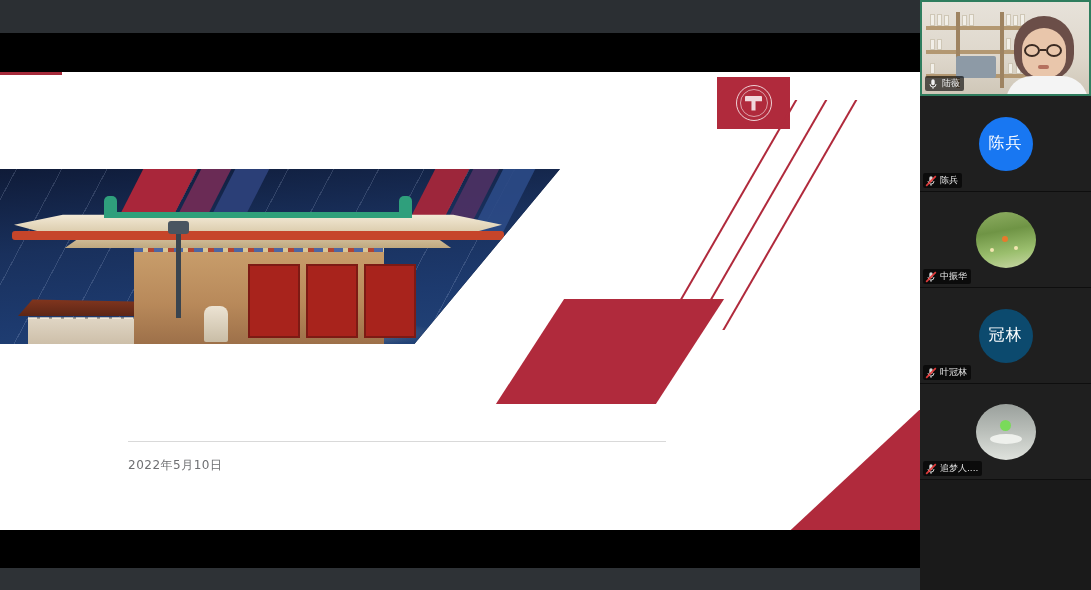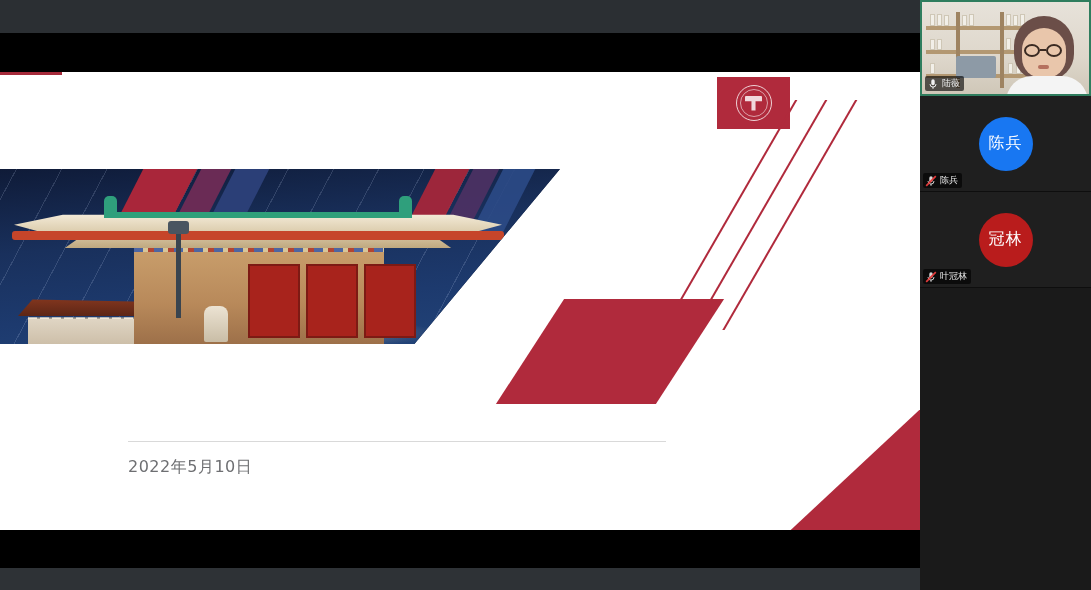--- a/index.html
+++ b/index.html
@@ -91,21 +91,21 @@
   .corner-br .red { position:absolute; right:-10px; bottom:-10px; width:150px; height:140px;
             background:#b02a3c; clip-path:polygon(100% 0, 100% 100%, 0 100%); }
   .corner-br .gray { position:absolute; right:38px; bottom:-26px; width:22px; height:150px;
             background:#e3e3e5; transform:rotate(40deg); transform-origin:bottom right; }
 
   
   .slide-title { position:absolute; left:104px; top:293px; font-size:51px; font-weight:700;
                  color:#c0172a; letter-spacing:2px; white-space:nowrap;
                  font-family:"DejaVu Sans","Liberation Sans",sans-serif; }
   .title-rule { position:absolute; left:128px; top:369px; width:538px; height:1px; background:#d9d9d9; }
-  .slide-date { position:absolute; left:128px; top:385px; font-size:16px; color:#6e6f72; letter-spacing:.5px;
+  .slide-date { position:absolute; left:128px; top:385px; font-size:12px; color:#6e6f72; letter-spacing:.5px;
                 font-family:"DejaVu Sans","Liberation Sans",sans-serif; }
 
   
   #rail { position:absolute; left:920px; top:0; width:171px; height:590px; background:#1a1a1a; }
   .tile { position:relative; width:171px; height:96px; background:#1f1f1f;
           border-bottom:1px solid #0e0e0e; overflow:hidden; }
   .tile.active { border:2px solid #2f7d5e; }
   .tile .av-wrap { position:absolute; inset:0; display:flex; align-items:center; justify-content:center; }
 
   
@@ -285,35 +285,74 @@
             <rect x="4.3" y="1.3" width="3.4" height="6" rx="1.7" fill="#d8d8d8"></rect>
             <path d="M3 6.1a3 3 0 0 0 6 0" fill="none" stroke="#d8d8d8" stroke-width="1"></path>
             <rect x="5.5" y="9" width="1" height="1.8" fill="#d8d8d8"></rect>
             <line x1="1.2" y1="10.8" x2="10.8" y2="1.2" stroke="#e33b3b" stroke-width="1.7"></line>
           </svg>
         </span>
         <span class="pname">陈兵</span>
       </div>
     </div>
 
-
     <div class="tile">
       <div class="av-wrap">
-        <div class="circle-av" style="background:#b91c1c;">
-          <span>冠林</span>
+        <div class="photo-av pa-grass">
+          <span class="dot d1"></span>
+            <span class="dot d2"></span>
+            <span class="dot d3"></span>
         </div>
       </div>
       <div class="name-strip">
         <span class="ico mic-off">
           <svg viewBox="0 0 12 12" width="12" height="12">
             <rect x="4.3" y="1.3" width="3.4" height="6" rx="1.7" fill="#d8d8d8"></rect>
             <path d="M3 6.1a3 3 0 0 0 6 0" fill="none" stroke="#d8d8d8" stroke-width="1"></path>
             <rect x="5.5" y="9" width="1" height="1.8" fill="#d8d8d8"></rect>
             <line x1="1.2" y1="10.8" x2="10.8" y2="1.2" stroke="#e33b3b" stroke-width="1.7"></line>
           </svg>
         </span>
+        <span class="pname">中振华</span>
+      </div>
+    </div>
+
+    <div class="tile">
+      <div class="av-wrap">
+        <div class="circle-av" style="background:#0c4a6e;">
+          <span>冠林</span>
+        </div>
+      </div>
+      <div class="name-strip">
+        <span class="ico mic-off">
+          <svg viewBox="0 0 12 12" width="12" height="12">
+            <rect x="4.3" y="1.3" width="3.4" height="6" rx="1.7" fill="#d8d8d8"></rect>
+            <path d="M3 6.1a3 3 0 0 0 6 0" fill="none" stroke="#d8d8d8" stroke-width="1"></path>
+            <rect x="5.5" y="9" width="1" height="1.8" fill="#d8d8d8"></rect>
+            <line x1="1.2" y1="10.8" x2="10.8" y2="1.2" stroke="#e33b3b" stroke-width="1.7"></line>
+          </svg>
+        </span>
         <span class="pname">叶冠林</span>
       </div>
     </div>
 
+    <div class="tile">
+      <div class="av-wrap">
+        <div class="photo-av pa-gray">
+          <span class="glow"></span>
+            <span class="ufo"></span>
+        </div>
+      </div>
+      <div class="name-strip">
+        <span class="ico mic-off">
+          <svg viewBox="0 0 12 12" width="12" height="12">
+            <rect x="4.3" y="1.3" width="3.4" height="6" rx="1.7" fill="#d8d8d8"></rect>
+            <path d="M3 6.1a3 3 0 0 0 6 0" fill="none" stroke="#d8d8d8" stroke-width="1"></path>
+            <rect x="5.5" y="9" width="1" height="1.8" fill="#d8d8d8"></rect>
+            <line x1="1.2" y1="10.8" x2="10.8" y2="1.2" stroke="#e33b3b" stroke-width="1.7"></line>
+          </svg>
+        </span>
+        <span class="pname">追梦人....</span>
+      </div>
+    </div>
 
   </div>
 </div>
 
 </body></html>

